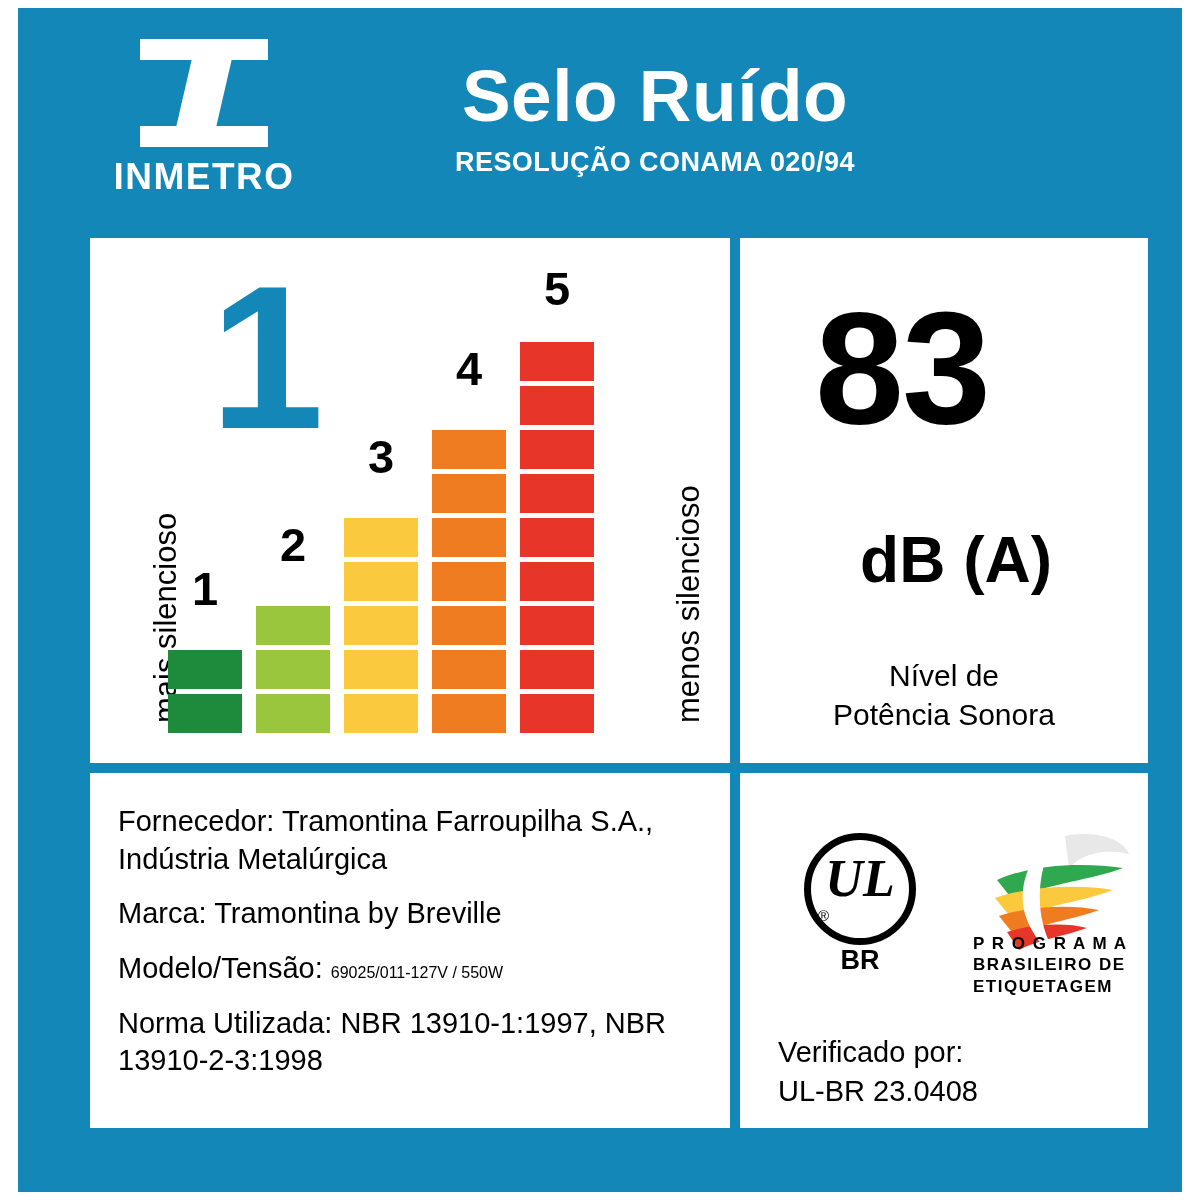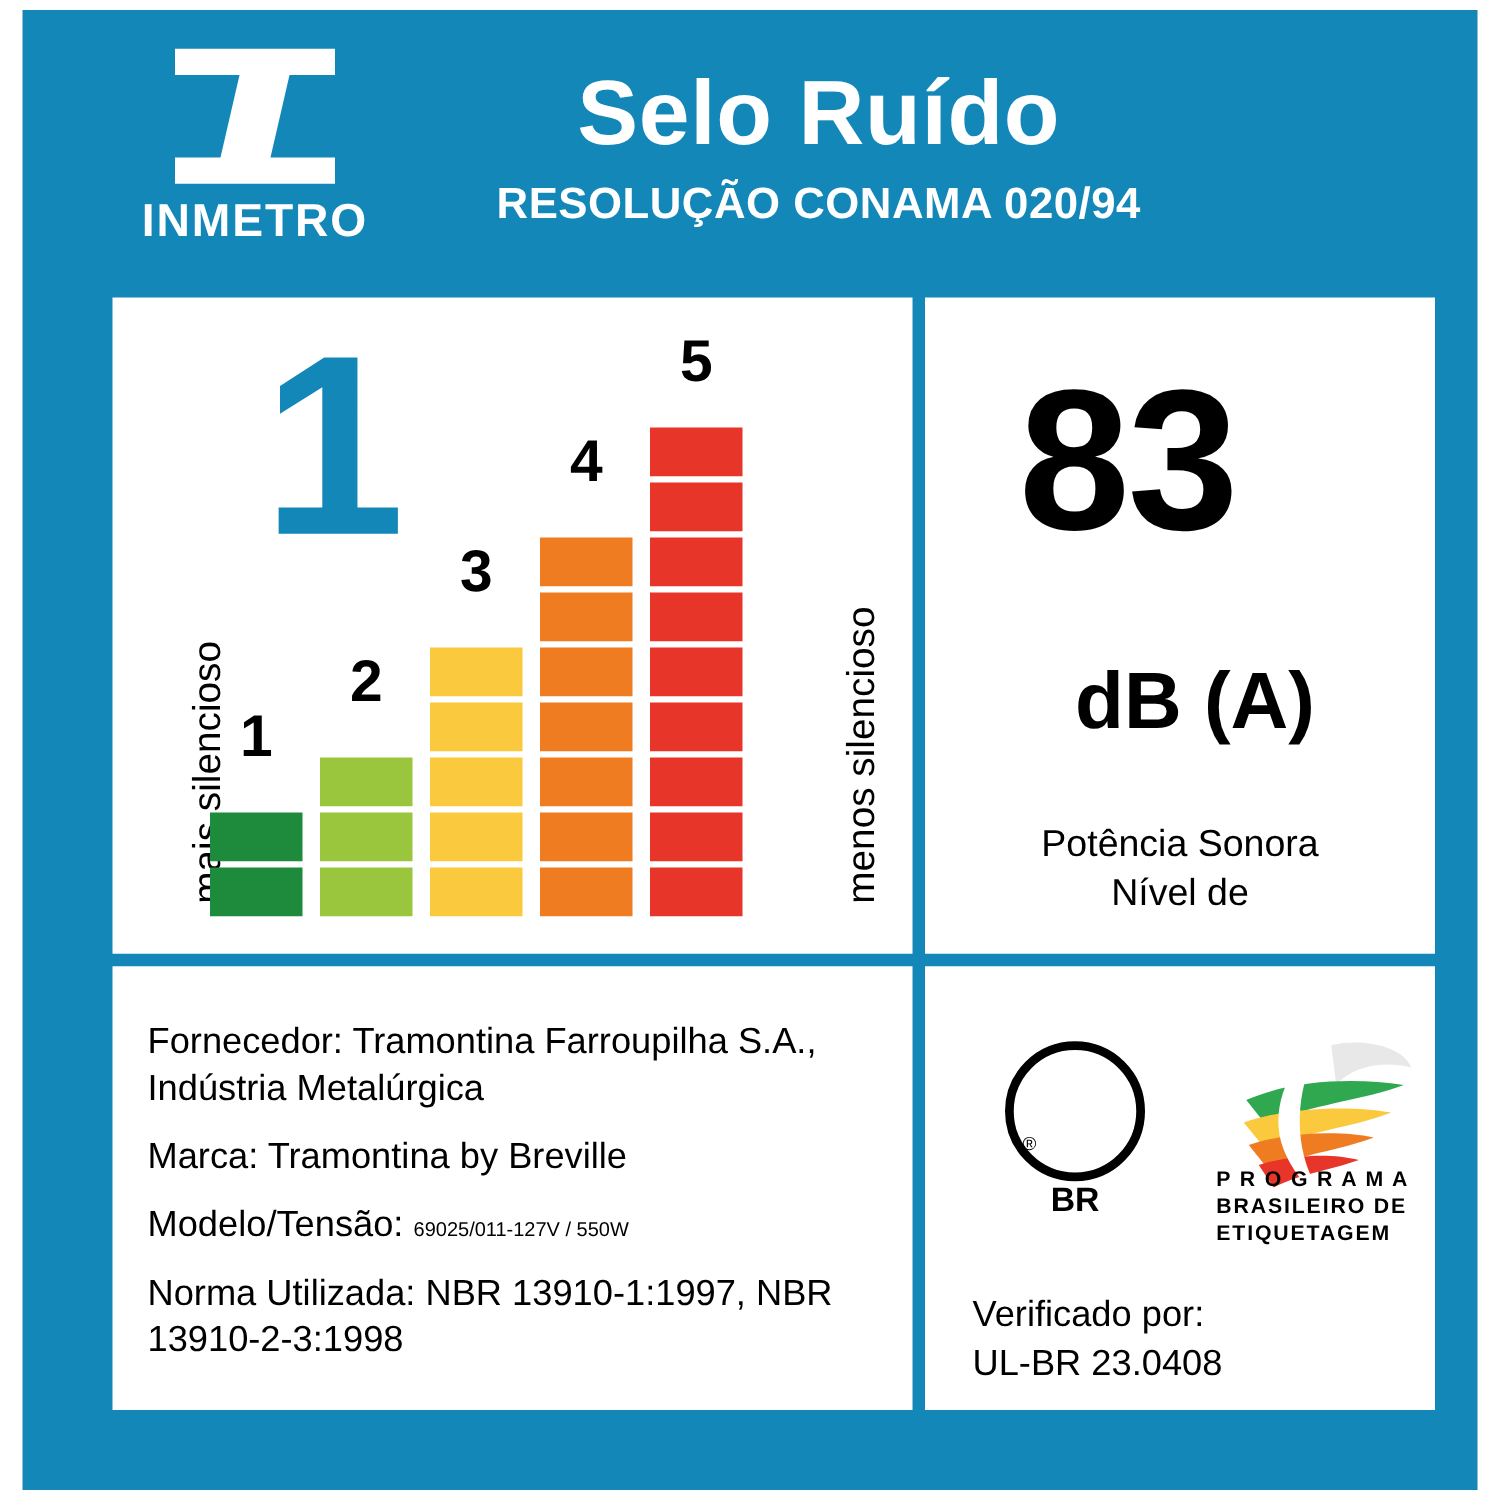--- a/index.html
+++ b/index.html
@@ -82,21 +82,21 @@
     color: #ffffff;
     text-align: center;
   }
   .title-main {
     font-size: 73px;
     font-weight: bold;
     line-height: 1.02;
     letter-spacing: 0.5px;
   }
   .title-sub1 {
-    font-size: 35px;
+    font-size: 27px;
     font-weight: bold;
     letter-spacing: 0.4px;
     margin-top: 14px;
   }
   .title-sub2 {
     font-size: 26px;
     margin-top: 8px;
   }
 
   
@@ -252,21 +252,20 @@
     position: absolute;
     left: 100px;
     top: 795px;
     width: 600px;
     color: #000;
   }
   .info-line {
     font-size: 29px;
     line-height: 1.3;
     margin-bottom: 17px;
-    margin-top: 12px;
   }
   .info-line .lbl { font-weight: normal; }
   .info-small { font-size: 16px; text-align: center; }
 
   
   .ul-mark {
     position: absolute;
     left: 786px;
     top: 825px;
     width: 120px;
@@ -413,22 +412,22 @@
       <div class="seg" style="background:#e8352a"></div>
       <div class="seg" style="background:#e8352a"></div>
       <div class="seg" style="background:#e8352a"></div>
     </div>
     <div class="bar-num" style="left:352px; top:-22px;">5</div>
   </div>
 
   <div class="db-value">83</div>
   <div class="db-unit">dB (A)</div>
   <div class="db-desc">
+    <div>Nível de</div>
     <div>Potência Sonora</div>
-    <div>Nível de</div>
   </div>
 
   <div class="info">
     <div class="info-line">
       <span class="lbl">Fornecedor:</span>
       <span>Tramontina Farroupilha S.A., Indústria Metalúrgica</span>
     </div>
     <div class="info-line">
       <span class="lbl">Marca:</span>
       <span>Tramontina by Breville</span>
@@ -438,20 +437,21 @@
       <span class="info-small">69025/011-127V / 550W</span>
     </div>
     <div class="info-line">
       <span class="lbl">Norma Utilizada:</span>
       <span>NBR 13910-1:1997, NBR 13910-2-3:1998</span>
     </div>
   </div>
 
   <div class="ul-mark">
     <div class="ul-circle"></div>
+    <div class="ul-text">UL</div>
     <div class="ul-reg">®</div>
     <div class="ul-br">BR</div>
   </div>
 
   <svg class="pbe" viewBox="0 0 175 155">
     <path d="M92 8 C 120 2, 150 10, 156 26 C 132 20, 108 26, 96 40 Z" fill="#e8e8e8"></path>
     <path d="M24 52 C 60 36, 110 34, 150 40 C 120 52, 70 56, 40 72 Z" fill="#2fa84f"></path>
     <path d="M22 70 C 56 58, 106 56, 140 62 C 110 74, 66 78, 40 92 Z" fill="#fbc93d"></path>
     <path d="M26 88 C 56 78, 98 76, 126 82 C 100 92, 64 96, 42 108 Z" fill="#f07c22"></path>
     <path d="M34 104 C 58 96, 92 94, 114 100 C 92 108, 64 112, 46 122 Z" fill="#e8352a"></path>

